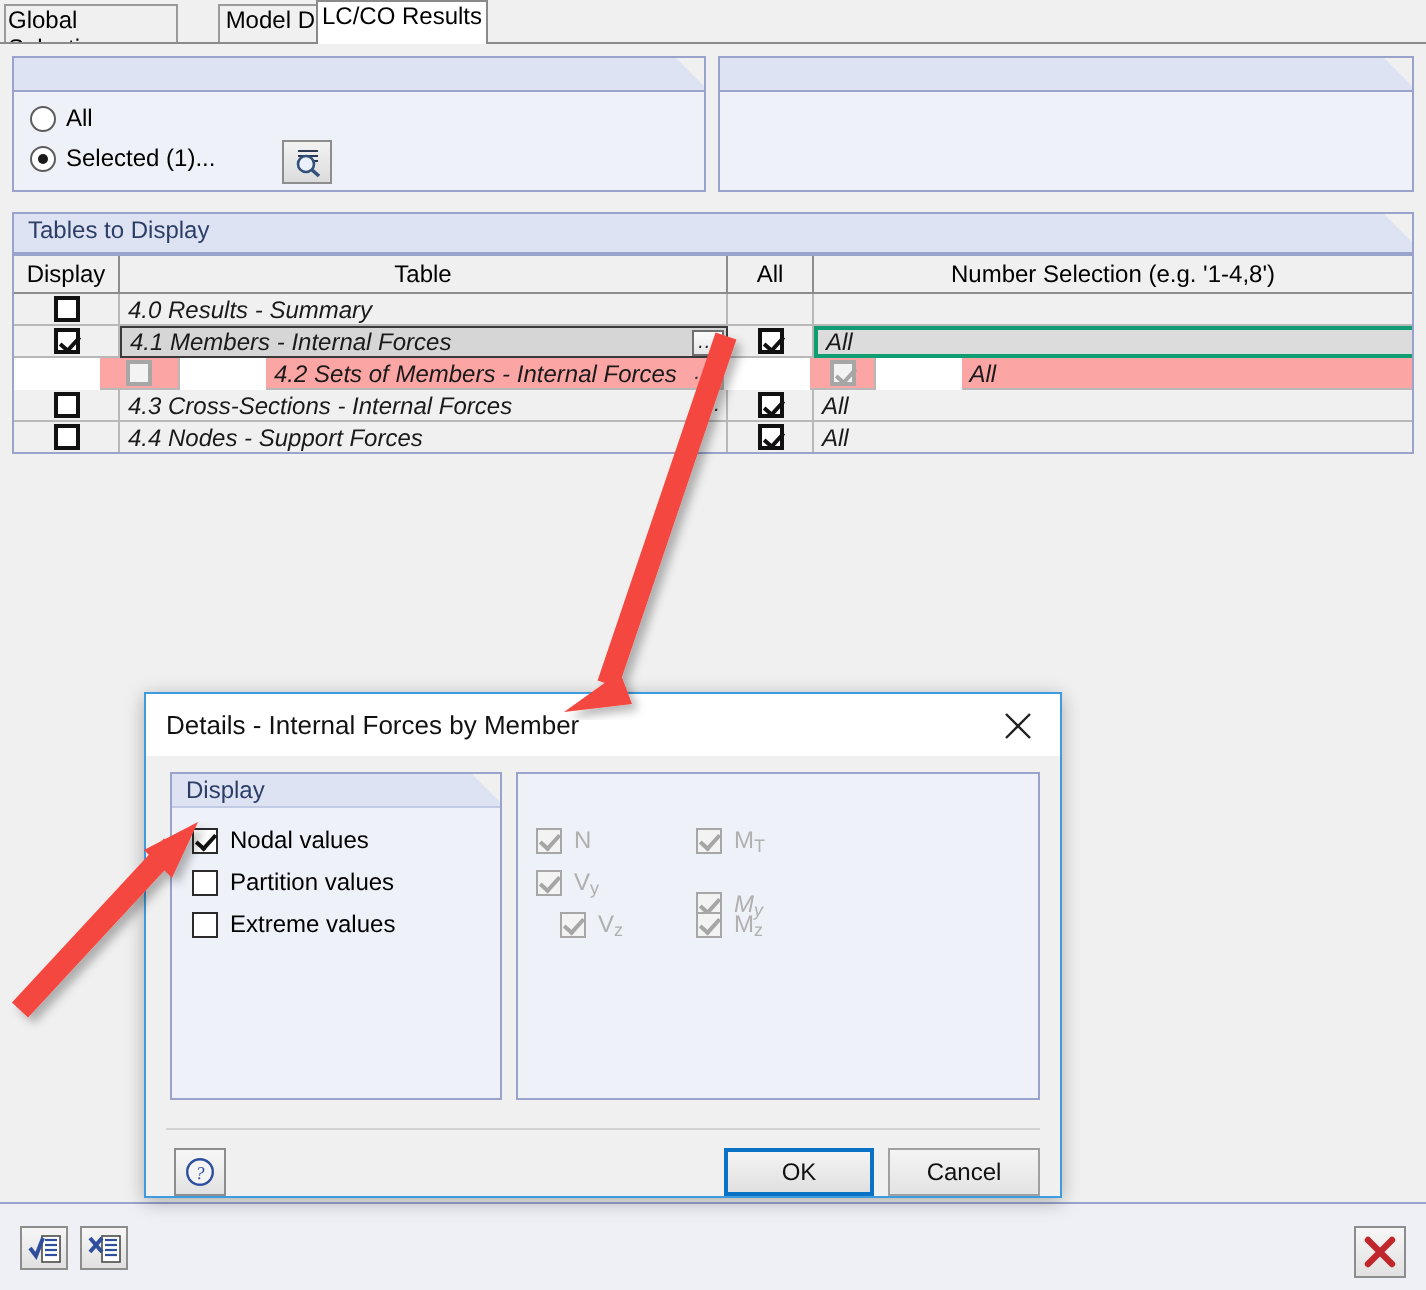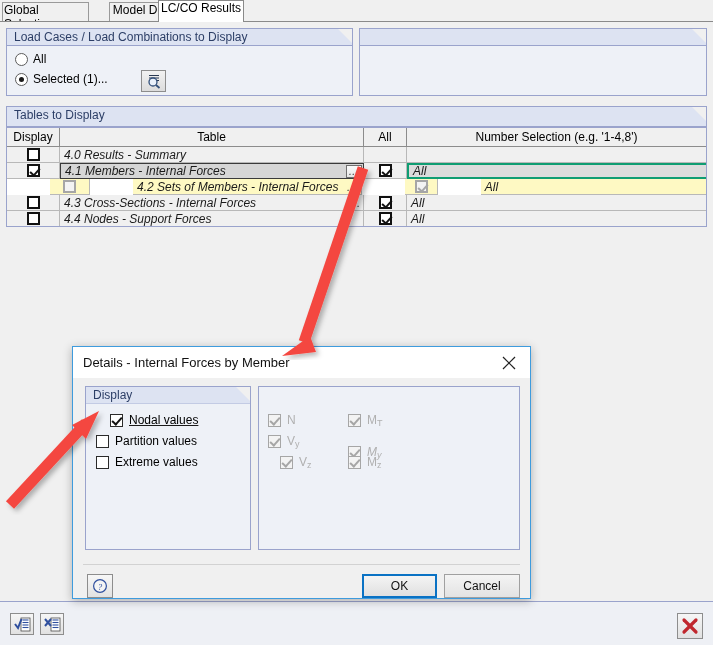--- a/index.html
+++ b/index.html
@@ -117,21 +117,21 @@
     background: #f0f0f0;
     display: flex; align-items: center;
     height: 100%;
     position: relative;
     overflow: hidden;
   }
   .td.c-display { justify-content: center; }
   .td.c-all { justify-content: center; }
   .td.c-table { padding-left: 4px; }
   .td.c-num { padding-left: 4px; }
-  .td.alt { background: #fef9c3; margin-left: 43px; }
+  .td.alt { background: #fca5a5; margin-left: 43px; }
 
   .row-selected .td.c-table {
     background: #d6d6d6;
     border: 1px solid #3a3a3a;
     border-bottom: 1px solid #3a3a3a;
   }
   .row-selected .td.c-num {
     background: #dcdcdc;
     border: 2px solid #0f9d72;
   }
@@ -267,21 +267,20 @@
     </div>
     <div class="tab active" style="left:158px; width:86px;">
       <span>LC/CO Results</span>
     </div>
   </div>
 
   <div class="client">
 
     <div class="group" style="left:6px; top:6px; width:347px; height:68px;">
       <div class="group-header">
-        <span>Load Cases / Load Combinations to Display</span>
         <span class="corner"></span>
       </div>
       <div class="group-body">
 
         <div class="radio-row" style="left:8px; top:6px;">
           <span class="radio"></span>
           <span class="radio-label">All</span>
         </div>
 
         <div class="radio-row" style="left:8px; top:26px;">
@@ -463,21 +462,21 @@
     </div>
 
     <div class="dlg-body">
 
       <div class="dgroup" style="left:12px; top:8px; width:166px; height:164px;">
         <div class="gh">
           <span>Display</span>
           <span class="corner"></span>
         </div>
         <div class="gb">
-          <div class="cbrow" style="left:24px; top:9px;text-decoration:underline;">
+          <div class="cbrow" style="left:10px; top:9px;">
             <span class="cb checked"></span>
             <span class="lbl">Nodal values</span>
           </div>
           <div class="cbrow" style="left:10px; top:30px;">
             <span class="cb"></span>
             <span class="lbl">Partition values</span>
           </div>
           <div class="cbrow" style="left:10px; top:51px;">
             <span class="cb"></span>
             <span class="lbl">Extreme values</span>

